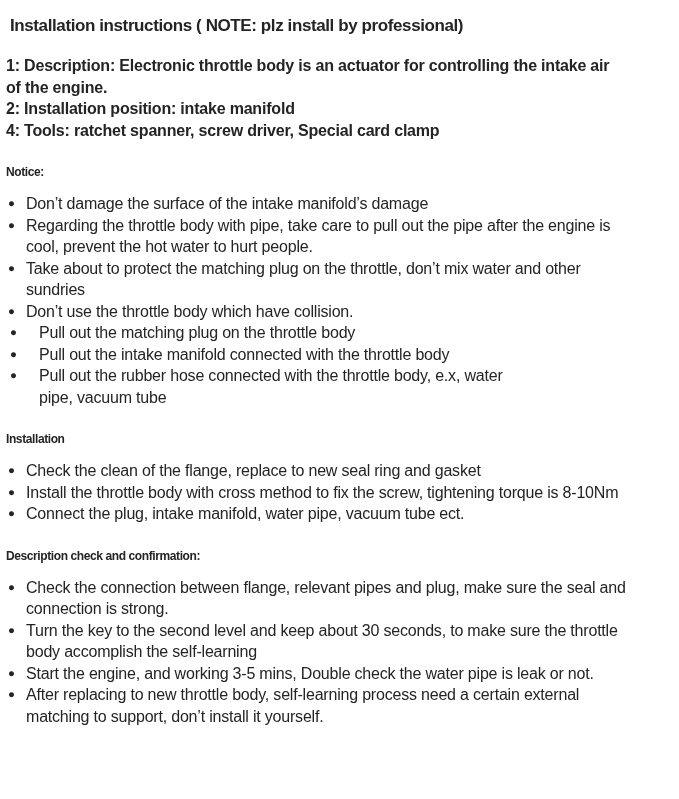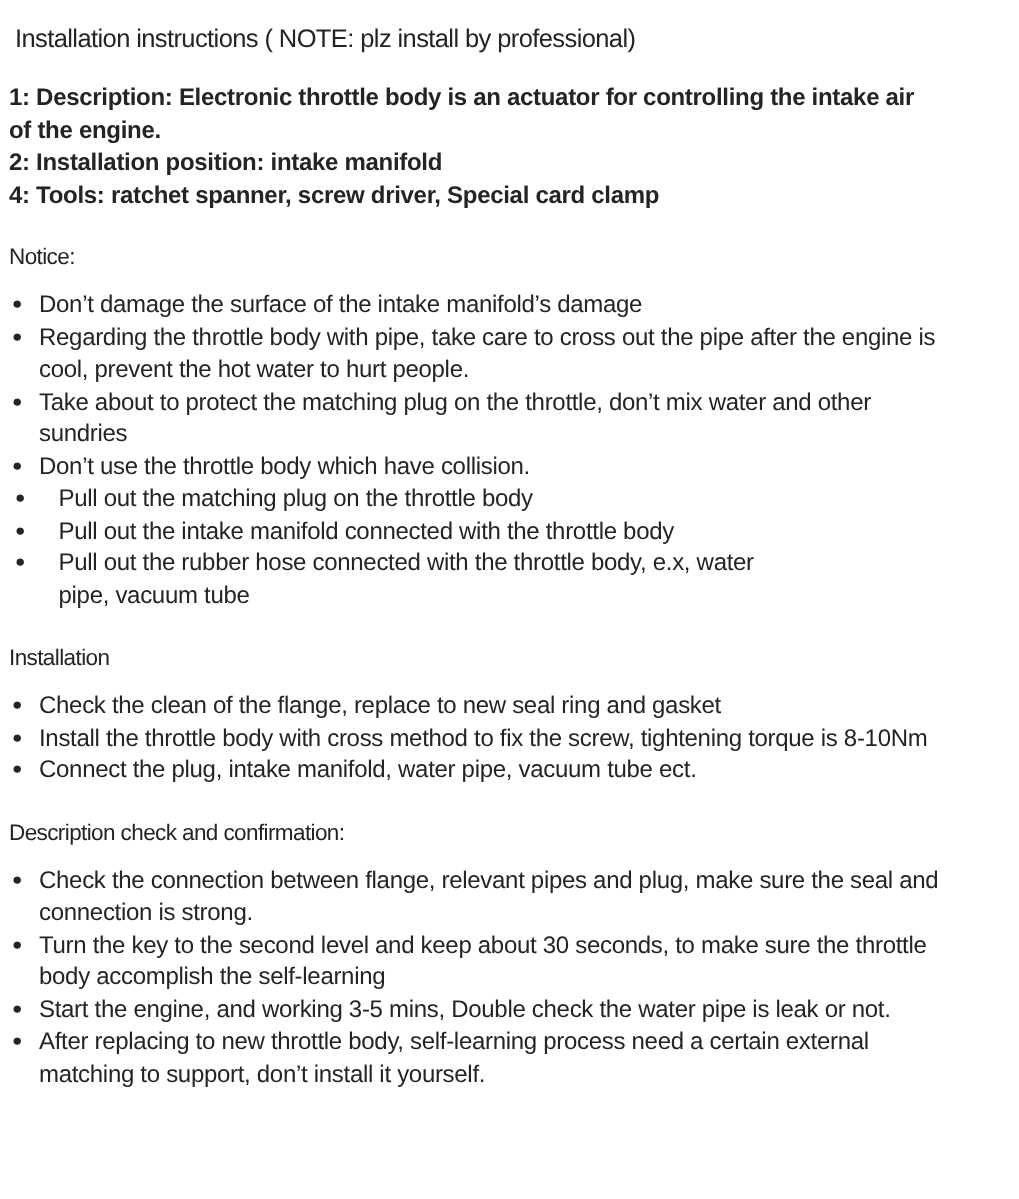--- a/index.html
+++ b/index.html
@@ -19,33 +19,33 @@
     box-sizing: border-box;
     width: 679px;
     height: 799px;
     padding: 14px 10px 4px 6px;
   }
   .title {
     margin: 0 0 17px 0;
     padding-left: 4px;
     font-size: 17px;
     line-height: 24px;
-    font-weight: normal;
+    font-weight: bold;
     letter-spacing: -0.4px;
     white-space: pre-line;
   }
   .intro .line {
     white-space: pre-line;
     font-weight: bold;
   }
   .section-heading {
     margin: 20px 0 10px 0;
-    font-size: 15px;
+    font-size: 12px;
     line-height: 22px;
-    font-weight: normal;
+    font-weight: bold;
     letter-spacing: -0.4px;
   }
   .bullet-row {
     display: flex;
     align-items: flex-start;
   }
   .bullet-row .dot {
     flex: 0 0 auto;
     width: 13px;
     margin-left: 2px;
@@ -77,21 +77,21 @@
 
   <div id="sections">
       <section class="section">
         <h2 class="section-heading">Notice:</h2>
         <div class="bullet-row">
           <span class="dot">●</span>
           <span class="bullet-text">Don’t damage the surface of the intake manifold’s damage</span>
         </div>
         <div class="bullet-row">
           <span class="dot">●</span>
-          <span class="bullet-text">Regarding the throttle body with pipe, take care to cross out the pipe after the engine is
+          <span class="bullet-text">Regarding the throttle body with pipe, take care to pull out the pipe after the engine is
 cool, prevent the hot water to hurt people.</span>
         </div>
         <div class="bullet-row">
           <span class="dot">●</span>
           <span class="bullet-text">Take about to protect the matching plug on the throttle, don’t mix water and other
 sundries</span>
         </div>
         <div class="bullet-row">
           <span class="dot">●</span>
           <span class="bullet-text">Don’t use the throttle body which have collision.</span>

